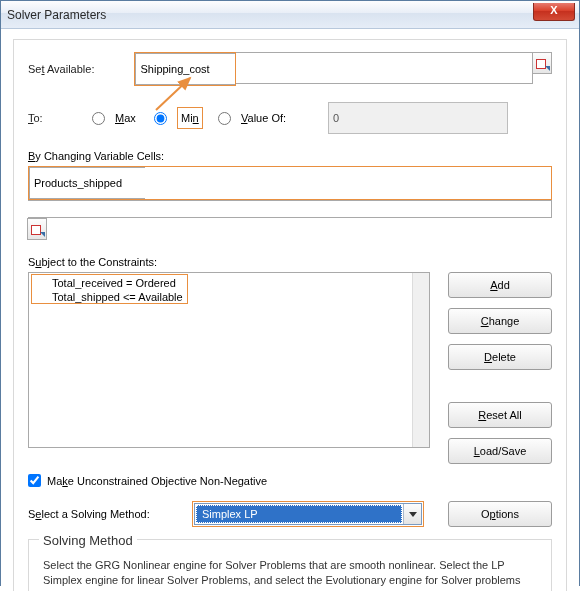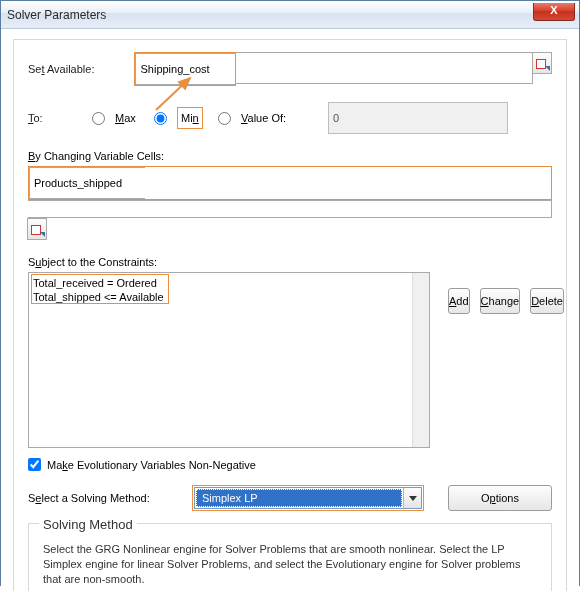--- a/index.html
+++ b/index.html
@@ -147,24 +147,23 @@
   }
   .listbox .scroll {
     position: absolute;
     right: 0; top: 0; bottom: 0;
     width: 17px;
     background: #f0f0f0;
     border-left: 1px solid #dcdcdc;
   }
   .btn-col {
     display: flex;
-    flex-direction: row;
+    flex-direction: column;
     gap: 10px;
     width: 104px;
-    margin-top: 16px;
   }
   .btn {
     height: 26px;
     border: 1px solid #9c9c9c;
     background: linear-gradient(#fdfdfd, #e6e6e6);
     border-radius: 3px;
     font-family: inherit;
     font-size: 11px;
     cursor: pointer;
     display: flex;
@@ -236,21 +235,21 @@
     padding: 6px 14px 0 14px;
   }
   .footer .right { display: flex; gap: 16px; }
   .footer .btn { width: 98px; }
   .solve-btn {
     border: 1px solid #3d8fd6;
     background: linear-gradient(#eaf4fd, #d3e8fa);
   }
   
   .arrow-svg { position: absolute; pointer-events: none; }
-  .constraint-line { line-height: 1.3; }
+  .constraint-line { line-height: 1.3; margin-left: 19px; }
   .orange-wrap-constraints {
     position: absolute;
     left: 2px;
     top: 1px;
     height: 30px;
     border: 1.5px solid #e98f3f;
     padding: 1px 4px 0 1px;
   }
 </style>
 </head>
@@ -337,21 +336,21 @@
             </div>
           <div class="btn">
               <span><span class="u">L</span><span>oad/Save</span></span>
             </div>
         </div>
       </div>
 
       <div class="check-row">
         <input type="checkbox" checked="" style="">
         <span>
-          <span>Ma</span><span class="u" style="text-transform:lowercase;">K</span><span>e Evolutionary Variables Non-Negative</span>
+          <span>Ma</span><span class="u" style="text-transform:lowercase;">K</span><span>e Unconstrained Objective Non-Negative</span>
         </span>
       </div>
 
       <div class="select-row">
         <span style="width:152px;">
           <span>S</span><span class="u">e</span><span>lect a Solving Method:</span>
         </span>
         <span class="orange-box" style="padding:1px;">
           <div class="combo">
             <div class="sel">Simplex LP</div>

